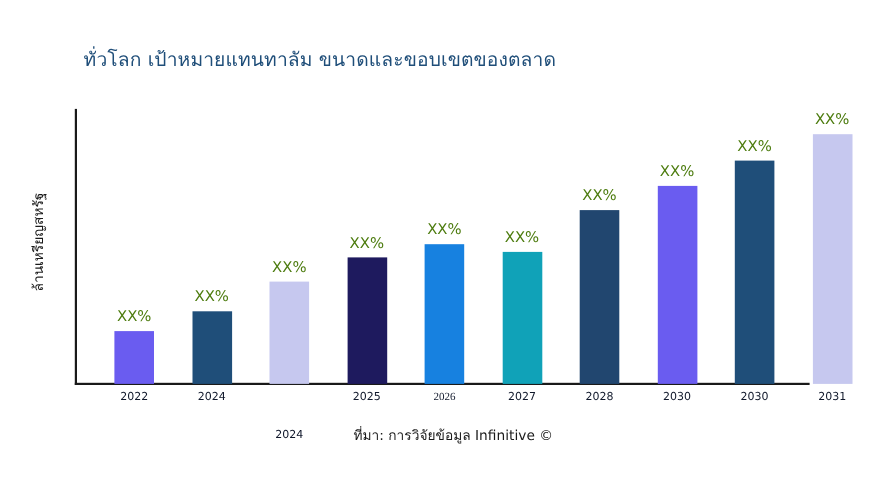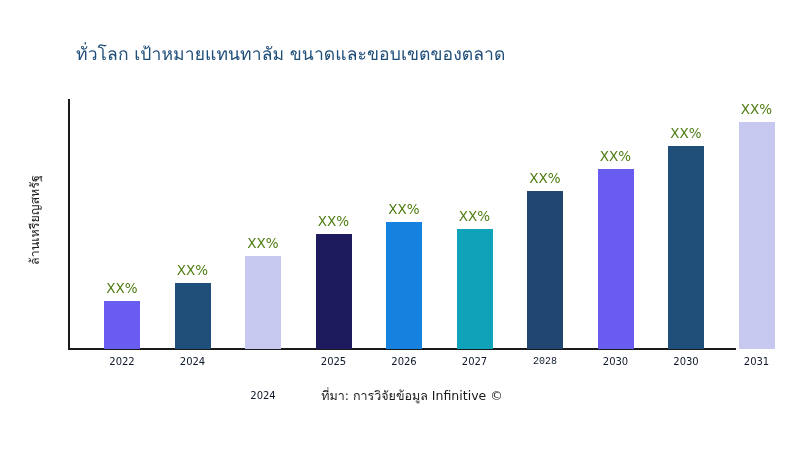--- a/index.html
+++ b/index.html
@@ -200,23 +200,23 @@
         <div class="bar-label" style="bottom: 232px;">XX%</div>
       </div>
     </div>
 
 
   <div id="xticks">
       <div class="xtick" style="left: 24px; width: 60px;">2022</div>
       <div class="xtick" style="left: 94.5px; width: 60px;">2024</div>
       <div class="xtick" style="left: 165px; width: 60px; margin-top: 34px;">2024</div>
       <div class="xtick" style="left: 235.5px; width: 60px; text-align: center;">2025</div>
-      <div class="xtick" style="left: 306px; width: 60px;">2026</div>
+      <div class="xtick" style="left: 306px; width: 60px; font-family: Liberation Serif, serif;">2026</div>
       <div class="xtick" style="left: 376.5px; width: 60px;">2027</div>
-      <div class="xtick" style="left: 447px; width: 60px; font-family: Liberation Mono, monospace;">2028</div>
+      <div class="xtick" style="left: 447px; width: 60px;">2028</div>
       <div class="xtick" style="left: 517.5px; width: 60px;">2030</div>
       <div class="xtick" style="left: 588px; width: 60px;">2030</div>
       <div class="xtick" style="left: 658.5px; width: 60px;">2031</div>
     </div>
 
   <div class="source-note">ที่มา: การวิจัยข้อมูล Infinitive ©</div>
 
 </div>
 
 </body></html>

